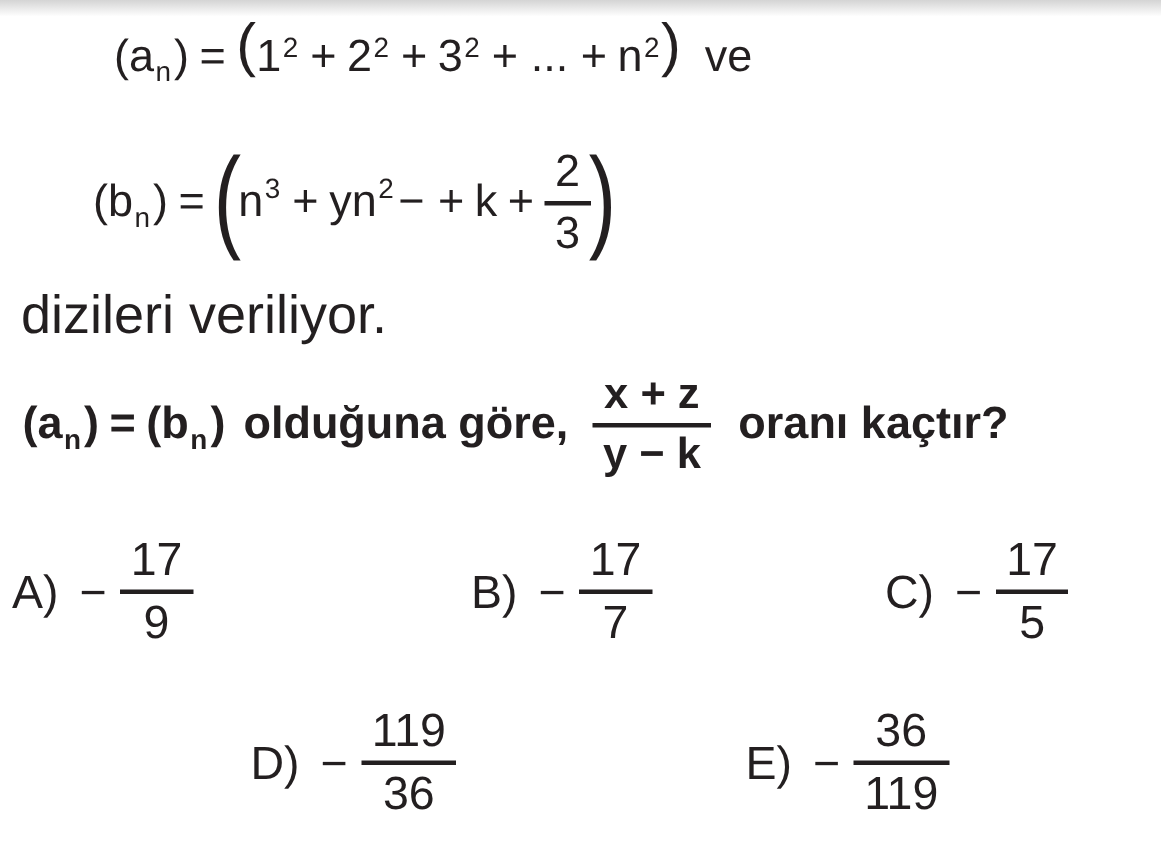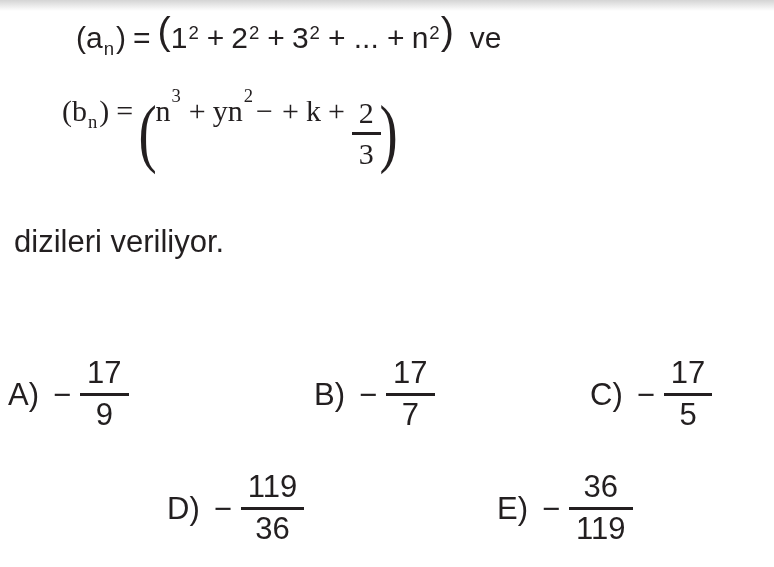--- a/index.html
+++ b/index.html
@@ -21,33 +21,33 @@
   
   .eq-a { left: 76px; top: 20px; font-size: 30px; line-height: 1.2; }
   .sub  { font-size: 0.62em; position: relative; top: 0.38em; margin: 0 2px 0 1px; }
   .sup  { font-size: 0.62em; position: relative; top: -0.48em; margin: 0 1px; }
   .op   { margin: 0 7px; }
   .op-tight { margin: 0 2px; }
   .rparen { font-size: 1.32em; line-height: 0; position: relative; top: -0.10em; }
   .ve { margin-left: 16px; }
 
   
-  .eq-b { left: 62px; top: 96px; height: 78px; display: flex; align-items: flex-start; font-size: 30px; line-height: 1; font-family: Liberation Serif, serif; }
+  .eq-b { left: 62px; top: 96px; height: 78px; display: flex; align-items: center; font-size: 30px; line-height: 1; }
   .bigparen {
     font-size: 76px; line-height: 1; display: inline-block;
     transform: scaleX(0.72); margin: 0 -5px; position: relative; top: -2px;
   }
 
   
   .frac { display: inline-block; text-align: center; vertical-align: middle; line-height: 1.05; }
   .frac .num { display: block; border-bottom: 3px solid currentColor; padding: 1px 7px 3px; }
   .frac .den { display: block; padding: 3px 7px 1px; }
 
   
-  .given { left: 14px; top: 188px; font-size: 31px; line-height: 1.2; margin-top: 35px; }
+  .given { left: 14px; top: 188px; font-size: 36px; line-height: 1.2; }
 
   
   .question { left: 15px; top: 240px; height: 86px; display: flex; align-items: center; font-size: 30px; font-weight: 700; line-height: 1; }
   .q-mid { margin-left: 12px; margin-right: 16px; }
   .q-frac { font-size: 29px; }
   .q-tail { margin-left: 18px; }
 
   
   .opt { position: absolute; display: flex; align-items: center; font-size: 31px; line-height: 1; height: 84px; }
   .opt-row1 { top: 352px; }
@@ -82,20 +82,28 @@
       <span class="op">+</span>
       <span class="frac">
         <span class="num">2</span>
         <span class="den">3</span>
       </span>
       <span class="bigparen">)</span>
     </div>
 
   <div class="block given">dizileri veriliyor.</div>
 
+  <div class="block question">
+      <span><span>(</span><span>a</span><span class="sub">n</span><span>)</span><span class="op">=</span><span>(</span><span>b</span><span class="sub">n</span><span>)</span><span class="q-mid">olduğuna göre,</span></span>
+      <span class="frac q-frac">
+        <span class="num">x + z</span>
+        <span class="den">y − k</span>
+      </span>
+      <span class="q-tail">oranı kaçtır?</span>
+    </div>
 
   <div class="opt opt-row1 opt-a">
       <span>A)</span>
       <span class="sign">−</span>
       <span class="frac">
         <span class="num">17</span>
         <span class="den">9</span>
       </span>
     </div>
 

